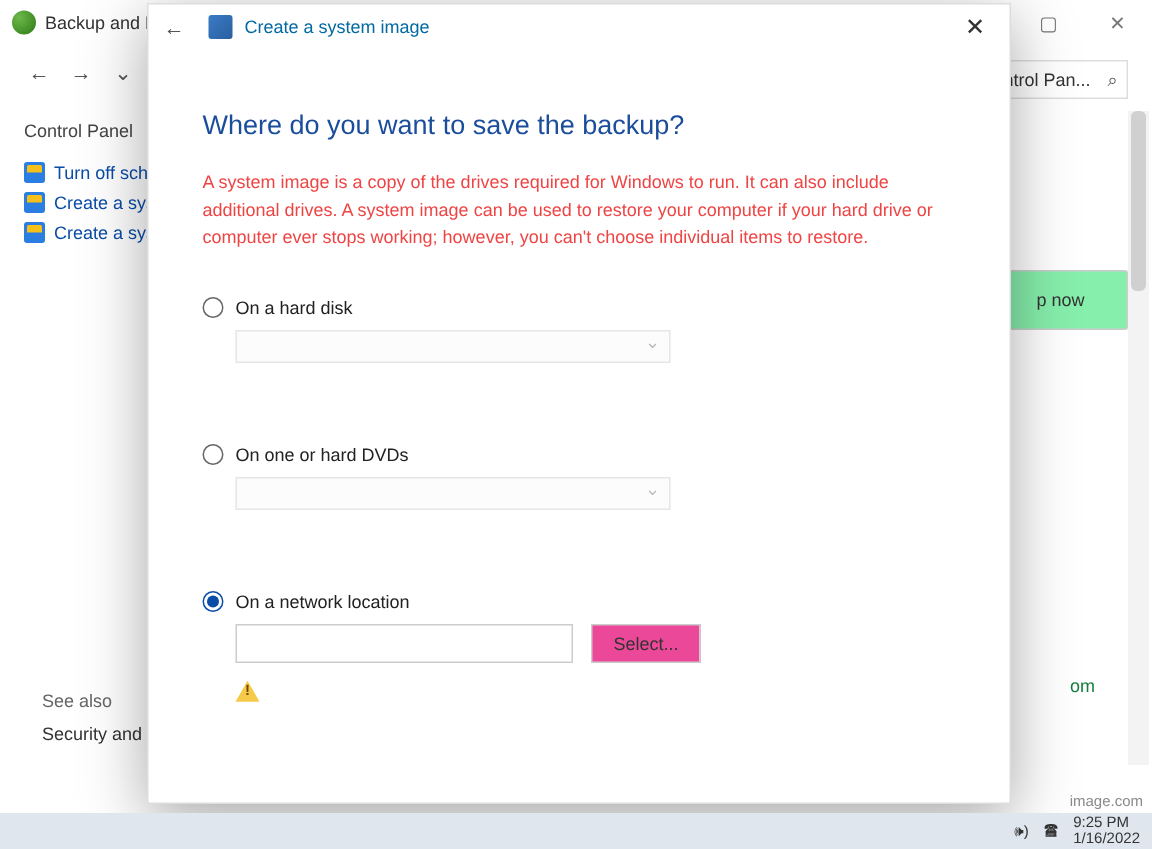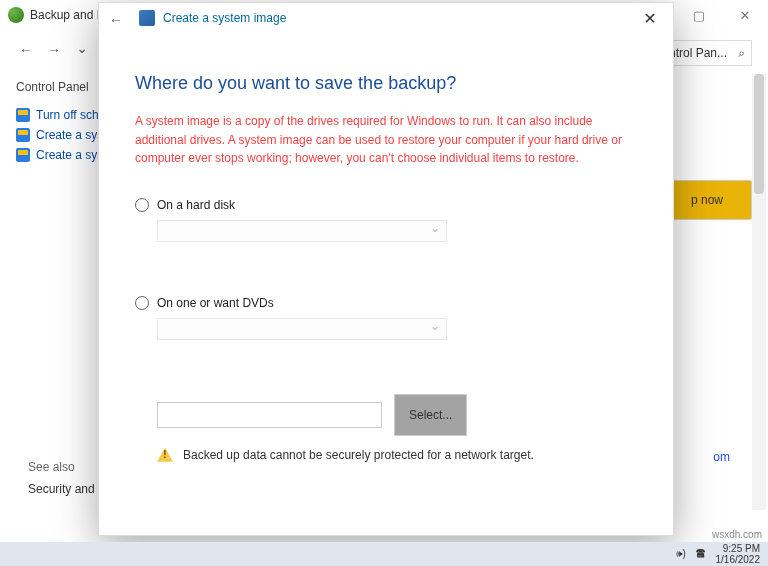--- a/index.html
+++ b/index.html
@@ -17,21 +17,21 @@
   .bg-addr .mag { margin-left: auto; color: #555; }
 
   .bg-body { display: flex; padding: 14px 16px; }
   .bg-side { width: 180px; font-size: 12px; color: #333; }
   .bg-side .hdr { font-size: 12px; color: #444; margin-bottom: 14px; }
   .bg-side .link { color: #0a4da8; margin: 6px 0; display: flex; align-items: center; gap: 6px; }
   .bg-side .shield { width: 14px; height: 14px; background: #2a7de1; border-radius: 2px; position: relative; }
   .bg-side .shield::after { content:""; position:absolute; inset:2px; background:#f6c01a; border-radius:1px; clip-path: polygon(0 0, 100% 0, 100% 50%, 0 50%); }
 
   .bg-right { position: absolute; right: 16px; top: 180px; width: 90px; }
-  .bg-btn { height: 40px; border: 1px solid #ccc; background: #eab308; display: flex; align-items: center; justify-content: center; font-size: 12px; color: #333; border-radius: 2px; }
+  .bg-btn { height: 40px; border: 1px solid #ccc; background: #86efac; display: flex; align-items: center; justify-content: center; font-size: 12px; color: #333; border-radius: 2px; }
 
   .bg-seealso { position: absolute; left: 28px; bottom: 46px; font-size: 12px; color: #666; }
   .bg-seealso .lnk { color: #333; margin-top: 8px; }
 
   
   .dialog { position: absolute; left: 98px; top: 2px; width: 576px; height: 534px; background: #fff; box-shadow: 0 10px 40px rgba(0,0,0,.35); border: 1px solid #ddd; }
   .dlg-titlebar { height: 30px; display: flex; align-items: center; padding: 0 10px; position: relative; }
   .dlg-back { font-size: 14px; color: #555; margin-right: 16px; }
   .dlg-icon { width: 16px; height: 16px; background: linear-gradient(135deg,#3b7bc6,#2a5fa0); border-radius: 2px; margin-right: 8px; }
   .dlg-title { font-size: 12px; color: #0369a1; }
@@ -47,21 +47,21 @@
   .radio { width: 14px; height: 14px; border: 1px solid #666; border-radius: 50%; display: inline-flex; align-items: center; justify-content: center; flex: 0 0 14px; }
   .radio.checked { border-color: #0a4da8; }
   .radio.checked::after { content: ""; width: 8px; height: 8px; background: #0a4da8; border-radius: 50%; }
   .opt-label { font-size: 12px; color: #222; }
 
   .combo { margin-left: 22px; width: 290px; height: 22px; border: 1px solid #e6e6e6; background: #fcfcfc; position: relative; }
   .combo::after { content: "⌄"; position: absolute; right: 6px; top: 0; color: #bbb; font-size: 12px; }
 
   .net-row { display: flex; gap: 12px; margin-left: 22px; align-items: center; }
   .textbox { width: 225px; height: 26px; border: 1px solid #ccc; background: #fff; }
-  .select-btn { height: 42px; padding: 0 14px; border: 1px solid #ccc; background: #a3a3a3; font-size: 12px; color: #333; display: flex; align-items: center; }
+  .select-btn { height: 26px; padding: 0 14px; border: 1px solid #ccc; background: #ec4899; font-size: 12px; color: #333; display: flex; align-items: center; }
   .warn-row { display: flex; align-items: center; gap: 10px; margin: 12px 0 0 22px; font-size: 12px; color: #333; }
   .warn-icon { width: 16px; height: 14px; background: #f7c948; clip-path: polygon(50% 0, 100% 100%, 0 100%); position: relative; }
   .warn-icon::after { content: "!"; position: absolute; left: 50%; top: 1px; transform: translateX(-50%); font-size: 10px; color: #6b4a00; font-weight: bold; }
 
   
   .taskbar { position: absolute; left: 0; right: 0; bottom: 0; height: 24px; background: #dfe6ee; display: flex; align-items: center; justify-content: flex-end; padding-right: 8px; font-size: 10px; color: #333; gap: 10px; }
   .watermark { position: absolute; right: 6px; bottom: 26px; font-size: 10px; color: #8a8a8a; }
 
   .scrollbar { position: absolute; right: 2px; top: 74px; bottom: 32px; width: 14px; background: #f3f3f3; }
   .scroll-thumb { position: absolute; left: 2px; right: 2px; top: 0; height: 120px; background: #d0d0d0; border-radius: 4px; }
@@ -104,21 +104,21 @@
         </div>
       <div class="link">
           <span class="shield"></span>
           <span>Create a syste</span>
         </div>
     </div>
   </div>
   <div class="bg-right">
     <div class="bg-btn">p now</div>
   </div>
-  <div style="position:absolute; right:38px; top:450px; font-size:12px; color:#1d4ed8;">om</div>
+  <div style="position:absolute; right:38px; top:450px; font-size:12px; color:#15803d;">om</div>
   <div class="bg-seealso">
     <div>See also</div>
     <div class="lnk">Security and M</div>
   </div>
 </div>
 
 <div class="dialog">
   <div class="dlg-titlebar">
     <span class="dlg-back">←</span>
     <span class="dlg-icon"></span>
@@ -133,40 +133,43 @@
       <div class="opt-row">
         <span class="radio"></span>
         <span class="opt-label">On a hard disk</span>
       </div>
       <div class="combo"></div>
     </div>
 
     <div class="opt">
       <div class="opt-row">
         <span class="radio"></span>
-        <span class="opt-label">On one or want DVDs</span>
+        <span class="opt-label">On one or hard DVDs</span>
       </div>
       <div class="combo"></div>
     </div>
 
     <div class="opt">
+      <div class="opt-row">
+        <span class="radio checked"></span>
+        <span class="opt-label">On a network location</span>
+      </div>
       <div class="net-row">
         <div class="textbox"></div>
         <div class="select-btn">Select...</div>
       </div>
       <div class="warn-row">
         <span class="warn-icon"></span>
-        <span>Backed up data cannot be securely protected for a network target.</span>
       </div>
     </div>
   </div>
 </div>
 
-<div class="watermark">wsxdh.com</div>
+<div class="watermark">image.com</div>
 
 <div class="taskbar">
   <span>🕪)</span>
   <span>🖀</span>
-  <div style="text-align:right; line-height:1.1;">
+  <div style="text-align:left; line-height:1.1;">
     <div>9:25 PM</div>
     <div>1/16/2022</div>
   </div>
 </div>
 
 </body></html>

